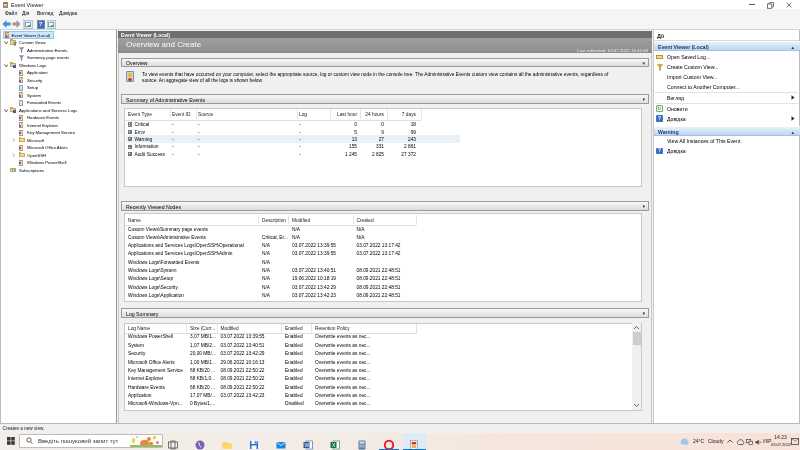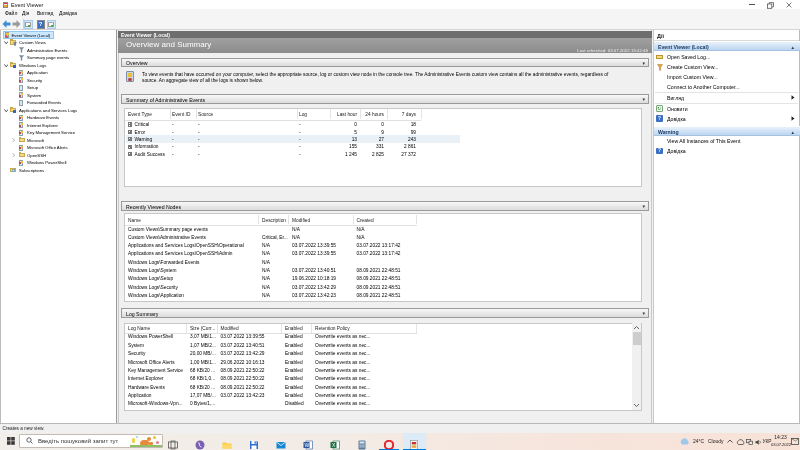--- a/index.html
+++ b/index.html
@@ -137,21 +137,21 @@
 <div class="abs" style="left:19.4px;top:162.3px;width:1.6px;height:2.2px;background:#c04545;"></div>
 <div class="abs" style="left:21.099999999999998px;top:160.5px;width:1.6px;height:2.2px;background:#f0c63d;"></div>
 <div class="t5" style="left:27px;top:160.1px;font-size:4.3px;letter-spacing:-0.05px;">Windows PowerShell</div>
 <div class="abs" style="left:10px;top:167.8px;width:6px;height:4.6px;background:#f3d984;border:0.5px solid #caa84e;"></div>
 <div class="abs" style="left:11.5px;top:169.2px;width:3.5px;height:2.8px;background:#e8eef5;border:0.5px solid #8aa;"></div>
 <div class="t5" style="left:19px;top:167.6px;font-size:4.3px;letter-spacing:-0.05px;">Subscriptions</div>
 <div class="abs" style="left:118px;top:30px;width:534px;height:393px;background:#f0f0f0;border-left:1px solid #c9c9c9;border-right:1px solid #c9c9c9;"></div>
 <div class="abs" style="left:118px;top:30.5px;width:534px;height:7px;background:#6e6e6e;"></div>
 <div class="t6" style="left:121px;top:31.5px;font-size:5px;font-weight:bold;color:#fff;">Event Viewer (Local)</div>
 <div class="abs" style="left:118px;top:37.5px;width:534px;height:15.5px;background:linear-gradient(#a0a0a0,#8c8c8c);"></div>
-<div class="abs t6" style="left:126px;top:41px;font-size:8px;color:#fdfdfd;">Overview and Summary</div>
+<div class="abs t6" style="left:126px;top:41px;font-size:8px;color:#fdfdfd;">Overview and Create</div>
 <div class="abs t5" style="right:152px;top:47.5px;font-size:4.4px;color:#ececec;">Last refreshed: 03.07.2022 13:42:48</div>
 <div class="hdrbar" style="top:57.5px;">
     <span class="lbl">Overview</span>
     <span class="col">▾</span>
   </div>
 <div class="abs" style="left:126px;top:71px;width:8px;height:11px;background:#c8d4e4;border:0.5px solid #8090a8;border-radius:1px;"></div>
 <div class="abs" style="left:127.5px;top:73px;width:4px;height:4px;background:#e8c030;border-radius:0.5px;"></div>
 <div class="abs" style="left:128px;top:77.5px;width:3.5px;height:3.5px;background:#c04040;border-radius:2px;"></div>
 <div class="t5" style="left:142px;top:72.2px;font-size:4.8px;color:#000;">To view events that have occurred on your computer, select the appropriate source, log or custom view node in the console tree. The Administrative Events custom view contains all the administrative events, regardless of</div>
 <div class="t5" style="left:142px;top:78.2px;font-size:4.8px;color:#000;">source. An aggregate view of all the logs is shown below.</div>

